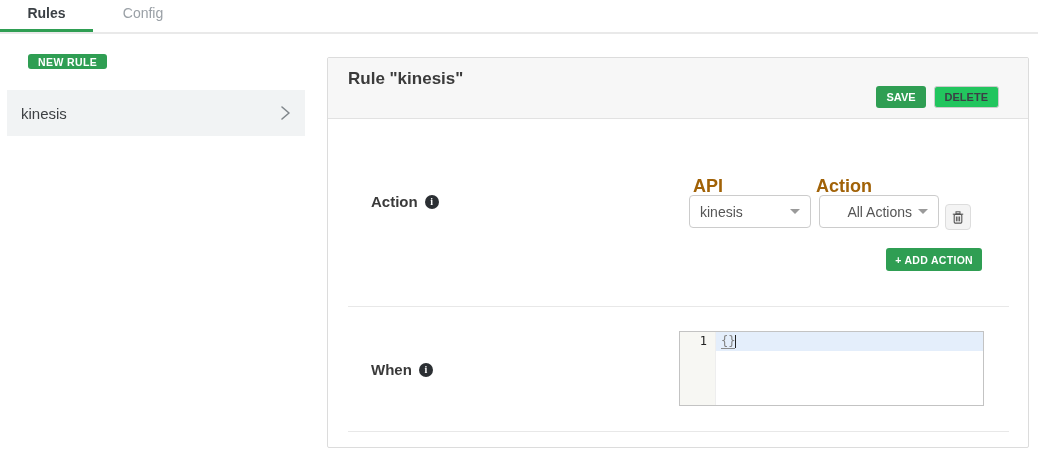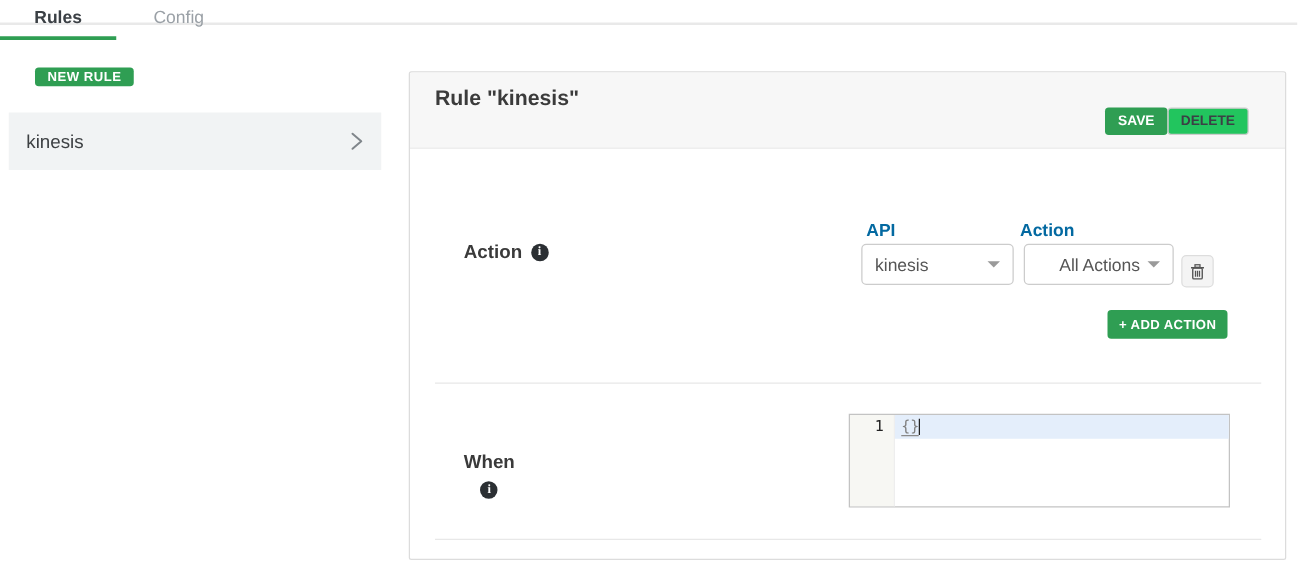--- a/index.html
+++ b/index.html
@@ -8,21 +8,21 @@
     --text-gray:#9aa0a6;
     --border:#dcdcdc;
   }
   *{box-sizing:border-box;}
   html,body{margin:0;padding:0;}
   body{
     width:1038px;height:465px;position:relative;overflow:hidden;
     background:#fff;font-family:"Liberation Sans",sans-serif;color:var(--text-dark);
   }
   
-  .tabbar{position:absolute;left:0;top:0;width:1038px;height:20px;border-bottom:2px solid #e9e9e9;text-decoration:underline;}
+  .tabbar{position:absolute;left:0;top:0;width:1038px;height:34px;border-bottom:2px solid #e9e9e9;text-decoration:underline;}
   .tab{position:absolute;top:0;height:30px;line-height:26px;font-size:14px;cursor:pointer;}
   .tab-rules{left:0;width:93px;text-align:center;font-weight:bold;color:var(--text-dark);}
   .tab-rules .underline{position:absolute;left:0;bottom:-2px;width:93px;height:3px;background:var(--green);}
   .tab-config{left:113px;width:60px;text-align:center;color:var(--text-gray);}
   
   .btn{border:none;border-radius:3px;cursor:pointer;font-family:"Liberation Sans",sans-serif;}
   .btn-green{background:var(--green);color:#fff;font-weight:bold;}
   .new-rule{position:absolute;left:28px;top:54px;height:15px;padding:0 10px;font-size:10.5px;letter-spacing:.4px;}
   .rule-item{
     position:absolute;left:7px;top:90px;width:298px;height:46px;background:#f1f3f4;
@@ -33,33 +33,33 @@
   
   .panel{
     position:absolute;left:327px;top:57px;width:702px;height:391px;
     background:#fff;border:1px solid var(--border);border-radius:2px;
   }
   .panel-header{
     position:absolute;left:0;top:0;width:100%;height:61px;
     background:#f7f7f7;border-bottom:1px solid #e2e2e2;border-radius:2px 2px 0 0;
   }
   .panel-title{position:absolute;left:20px;top:11px;font-size:17px;font-weight:bold;color:#3b3b3b;}
-  .header-btns{position:absolute;right:29px;bottom:10px;display:flex;}
+  .header-btns{position:absolute;right:29px;bottom:10px;display:flex;gap:8px;}
   .hbtn{height:22px;padding:0 10px;font-size:11px;font-weight:bold;border-radius:3px;line-height:20px;}
   .btn-delete{background:#22c55e;border:1px solid #ccc;color:#3b4045;}
   
   .section-label{position:absolute;font-size:15px;font-weight:bold;color:#3a3a3a;display:flex;align-items:center;gap:7px;}
   .lbl-actions{left:43px;top:135px;}
-  .lbl-when{left:43px;top:303px;flex-direction:column;}
+  .lbl-when{left:43px;top:303px;}
   .info{
     width:14px;height:14px;border-radius:50%;background:#2b2f33;color:#fff;
     font-size:10px;font-weight:bold;line-height:14px;text-align:center;display:inline-block;
     font-family:"Liberation Serif",serif;
   }
-  .field-label{position:absolute;font-size:14px;font-weight:bold;color:#0369a1;}
+  .field-label{position:absolute;font-size:18px;font-weight:bold;color:#a16207;}
   .fl-api{left:365px;top:118px;}
   .fl-action{left:488px;top:118px;}
   .select{
     position:absolute;top:137px;height:33px;background:#fff;border:1px solid #ccc;border-radius:4px;
     display:flex;align-items:center;padding:0 10px;font-size:14px;color:#555;cursor:pointer;
   }
   .sel-api{left:361px;width:122px;}
   .sel-action{left:491px;width:120px;text-align:right;}
   .select .val{flex:1;}
   .caret{width:0;height:0;border-left:5px solid transparent;border-right:5px solid transparent;border-top:5px solid #9a9a9a;margin-left:6px;}

